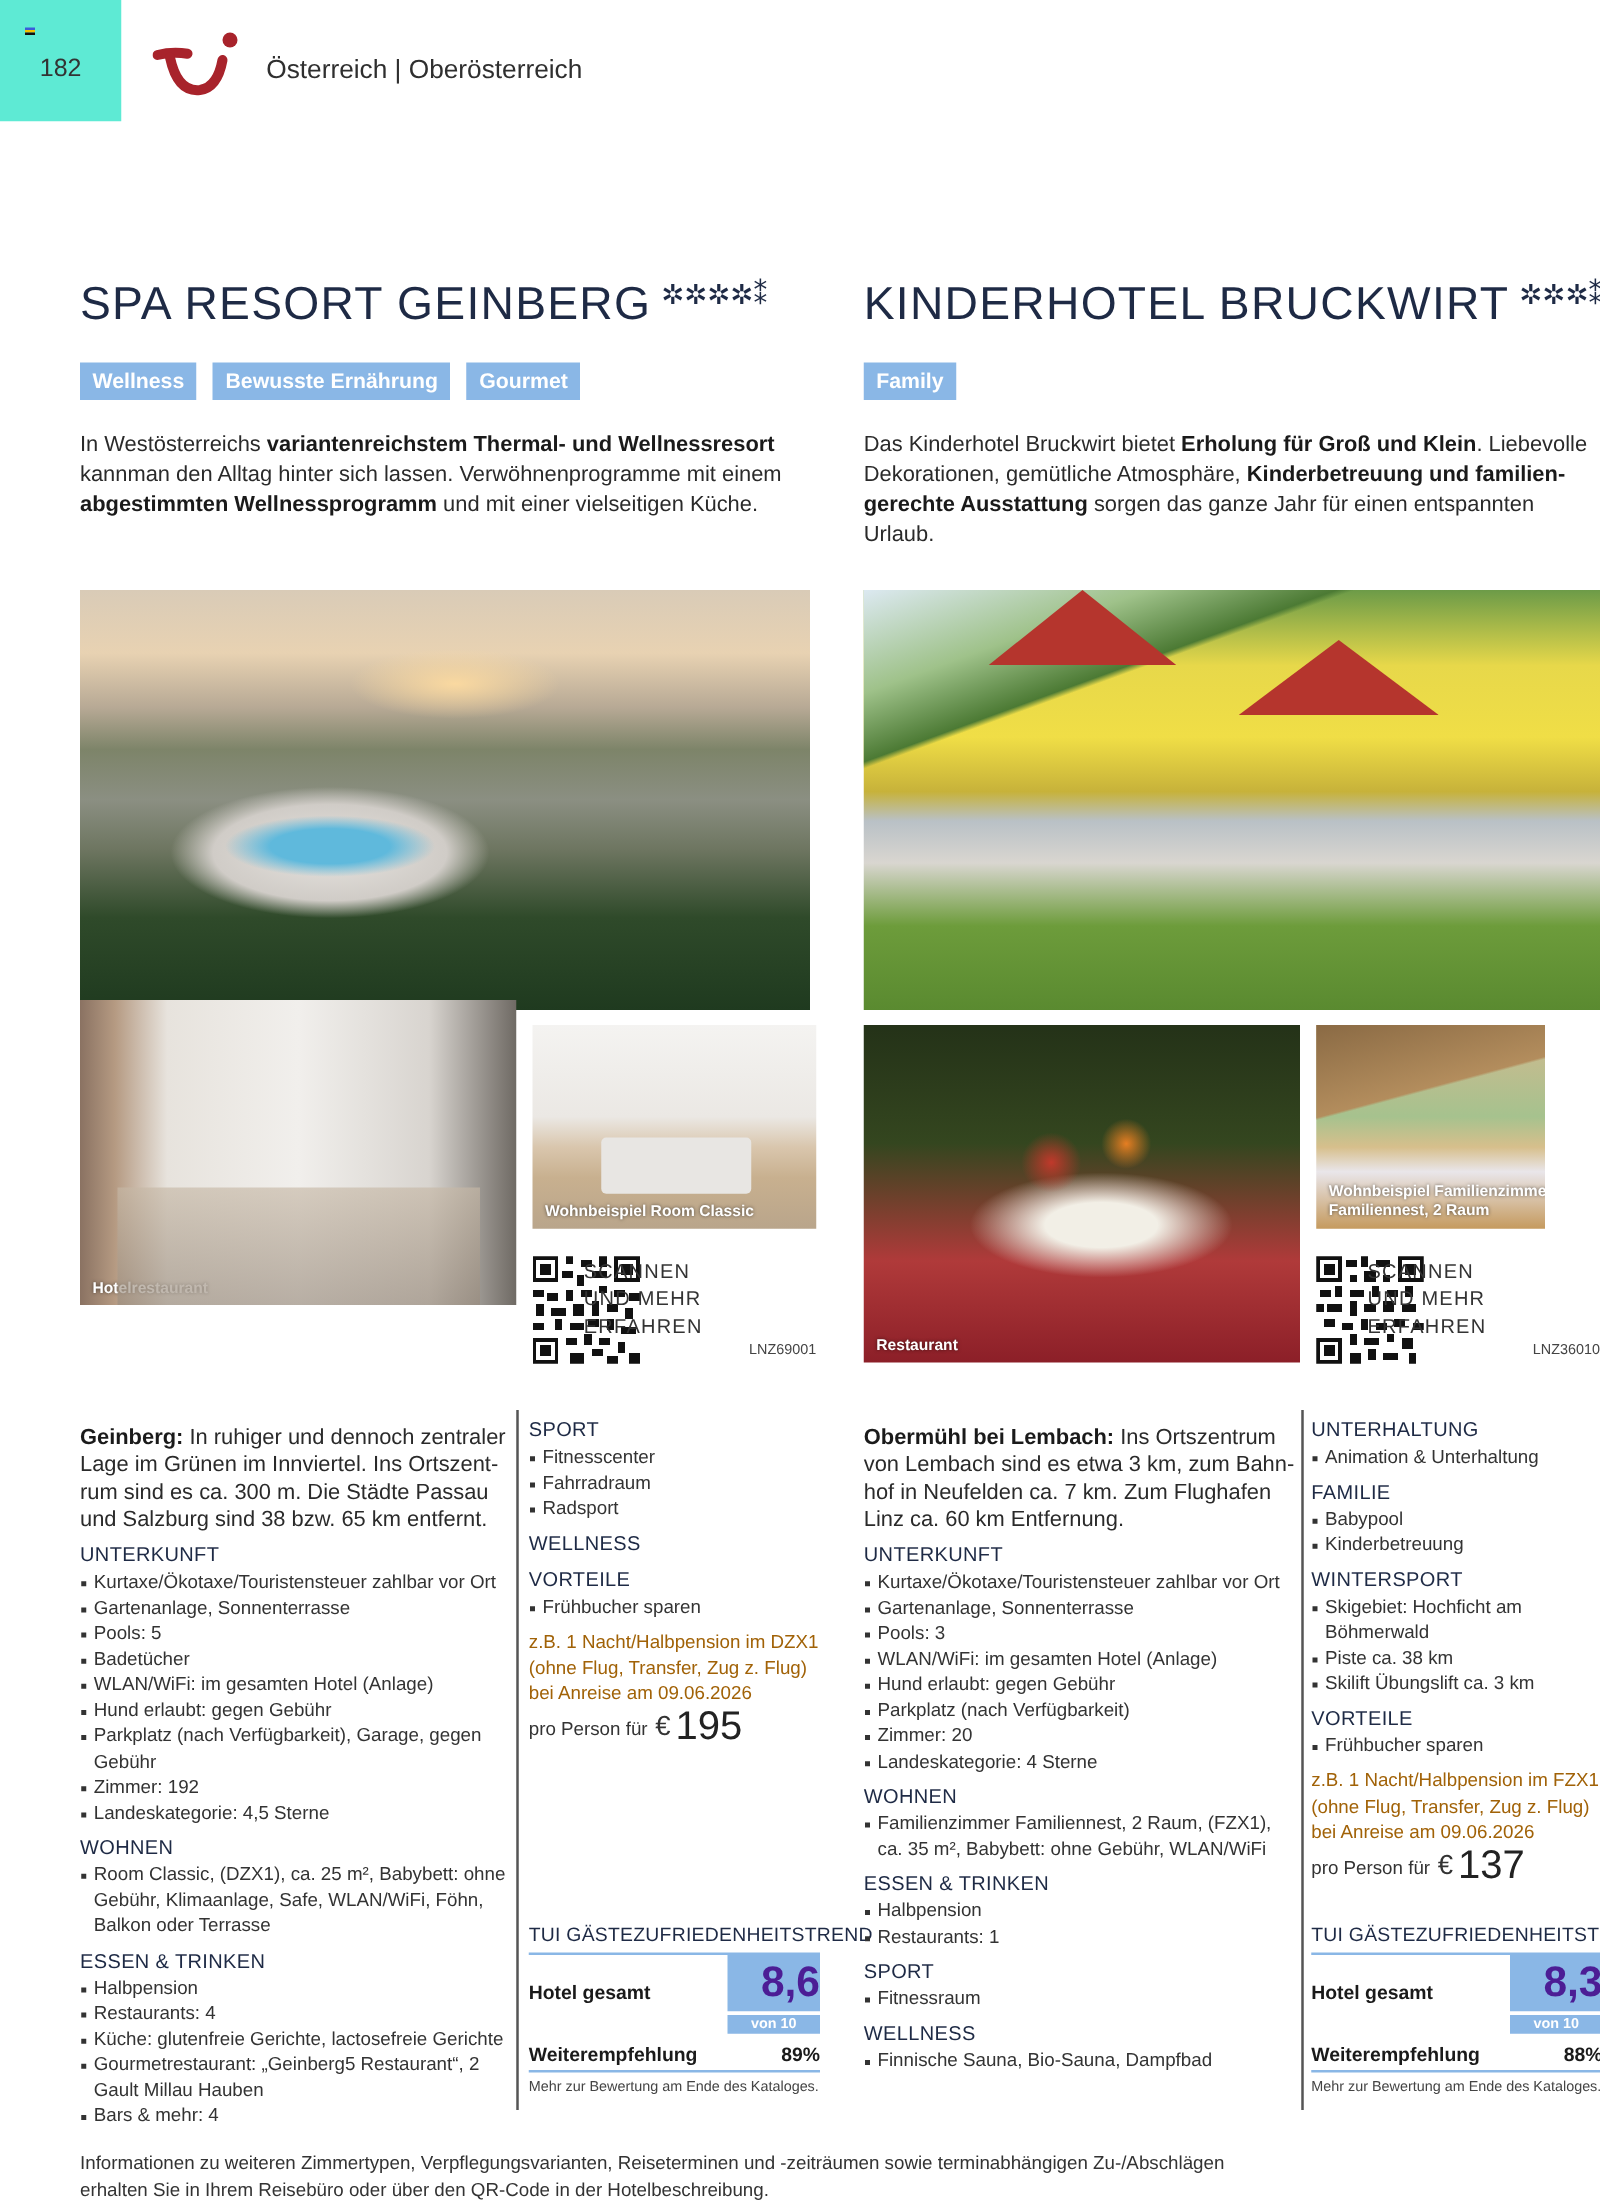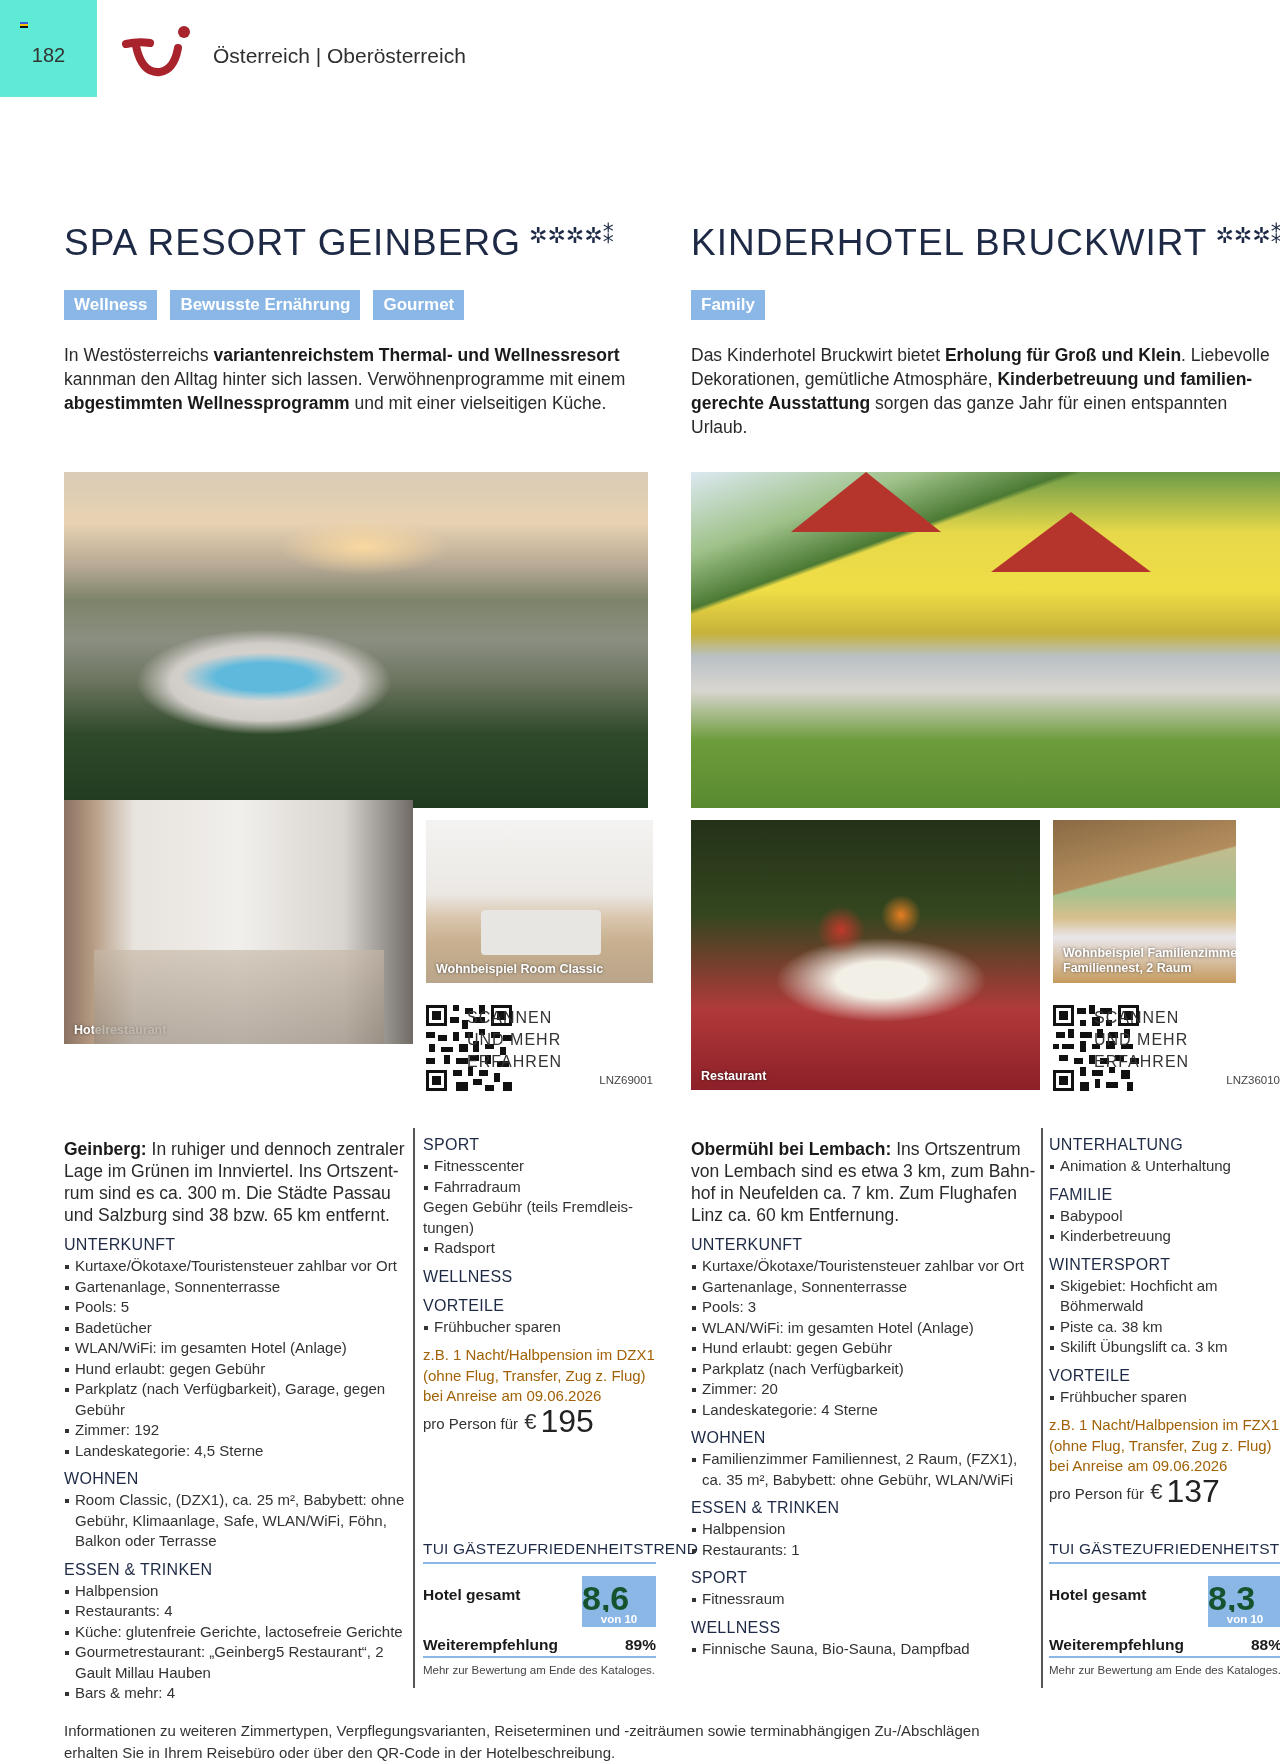--- a/index.html
+++ b/index.html
@@ -82,21 +82,21 @@
 
     .offer { font-size: 15px; line-height: 20.5px; margin-top: 8px; color: #a16207; }
     .price-line { font-size: 15px; color: #333; margin-top: 4px; white-space: nowrap; }
     .price-line .eur { font-size: 22px; margin-left: 2px; }
     .price-line .amount { font-size: 32px; color: #222; margin-left: 4px; vertical-align: -3px; }
 
     .rating { position: absolute; width: 233px; }
     .rating .rt-title { font-size: 15.5px; color: #1e2a45; letter-spacing: .2px; padding-bottom: 4px; border-bottom: 2px solid #8ab7e6; white-space: nowrap; }
     .rating .rt-row { position: relative; height: 62px; }
     .rating .rt-label { position: absolute; left: 0; top: 22px; font-weight: bold; font-size: 15.5px; color: #1a1a1a; }
-    .rating .score { position: absolute; right: 0; top: 12px; width: 74px; height: 45px; background: #8ab7e6; color: #14532d; font-size: 34px; font-weight: bold; text-align: left; line-height: 45px; }
+    .rating .score { position: absolute; right: 0; top: 0; width: 74px; height: 45px; background: #8ab7e6; color: #4c1d95; font-size: 34px; font-weight: bold; text-align: right; line-height: 45px; }
     .rating .von { position: absolute; right: 0; top: 48px; width: 74px; height: 15px; background: #8ab7e6; color: #fff; font-size: 11.5px; font-weight: bold; text-align: center; line-height: 15px; }
     .rating .rec-row { position: relative; height: 32px; border-bottom: 2px solid #8ab7e6; }
     .rating .rec-label { position: absolute; left: 0; top: 10px; font-weight: bold; font-size: 15.5px; color: #1a1a1a; }
     .rating .rec-val { position: absolute; right: 0; top: 10px; font-weight: bold; font-size: 15.5px; color: #1a1a1a; }
     .rating .more { font-size: 11.5px; color: #444; margin-top: 6px; white-space: nowrap; }
 
     .footer { position: absolute; left: 64px; top: 1720px; width: 940px; font-size: 15px; line-height: 22px; color: #333; }
   </style>
 </head>
 <body>
@@ -177,21 +177,20 @@
     </ul>
   </div>
   <div class="divider" style="left:349px"></div>
 
   <div class="col" style="left:359px; width:232px; top:1134px;">
     <h4 style="margin-top:0">SPORT</h4>
     <ul>
       <li>Fitnesscenter</li>
       <li>Fahrradraum</li>
     </ul>
-    <p class="note">Gegen Gebühr (teils Fremdleis-tungen)</p>
     <ul>
       <li>Radsport</li>
     </ul>
     <h4>WELLNESS</h4>
     <h4>VORTEILE</h4>
     <ul>
       <li>Frühbucher sparen</li>
     </ul>
     <p class="offer">z.B. 1 Nacht/Halbpension im DZX1 (ohne Flug, Transfer, Zug z. Flug) bei Anreise am 09.06.2026</p>
     <p class="price-line"><span>pro Person für</span> <span class="eur">€</span><span class="amount">195</span></p>

